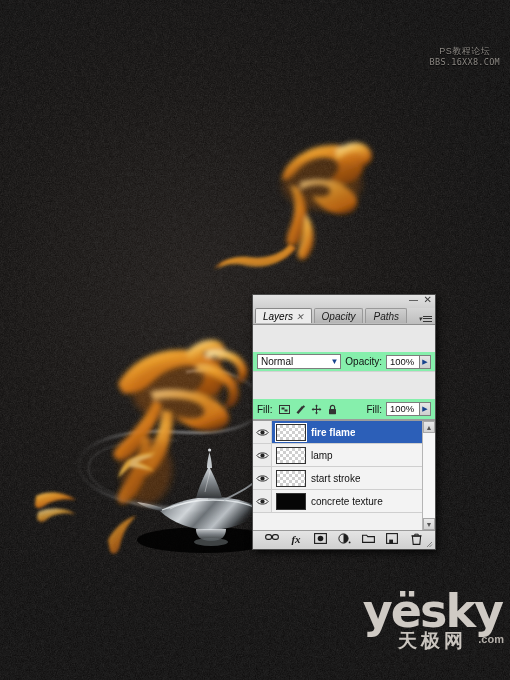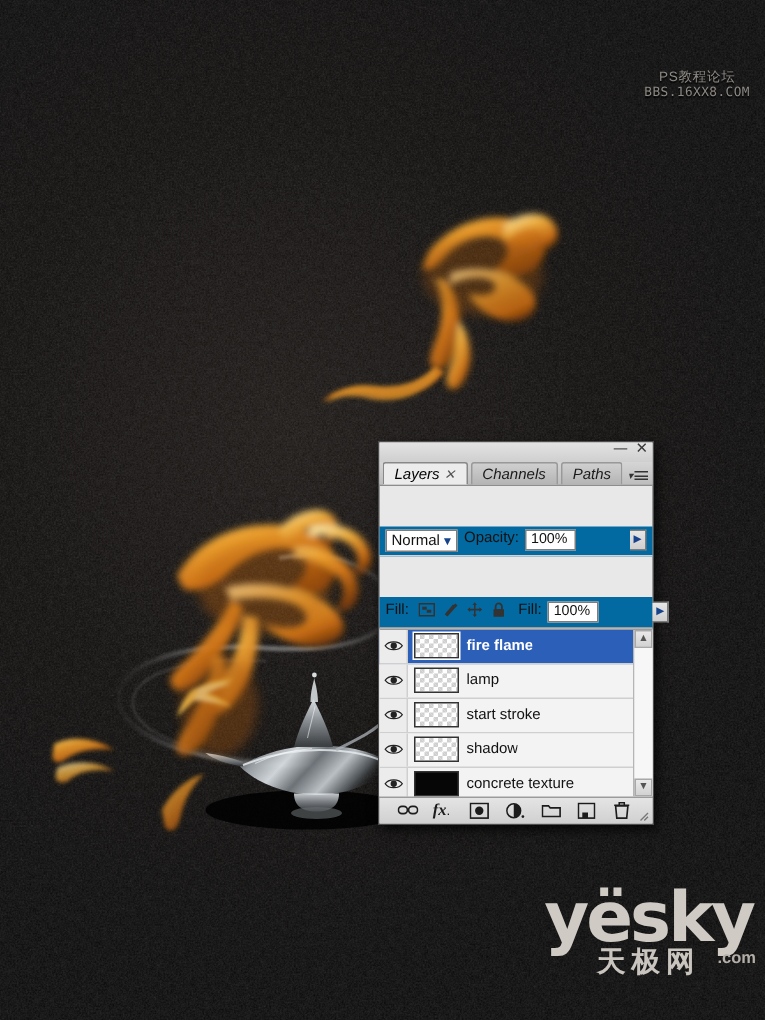--- a/index.html
+++ b/index.html
@@ -110,24 +110,24 @@
   .pnl-menu {
     position:absolute; right:3px; bottom:1px;
     display:flex; align-items:center; gap:1px;
     cursor:pointer;
   }
   .pnl-menu .arr { font-size:7px; color:#333; }
   .pnl-menu .bars { display:inline-block; }
   .pnl-menu .bars i { display:block; width:9px; height:1px; background:#333; margin:1.5px 0; }
 
   .pnl-row {
-    display:flex; align-items:flex-start;
+    display:flex; align-items:center;
     padding:2px 4px;
     gap:4px;
-    background:#0369a1;
+    background:#86efac;
     margin-top:27px;
   }
   .pnl-row.mode-row { border-bottom:1px solid #d2d2d2; }
   .pnl-row.lock-row { border-bottom:1px solid #9b9b9b; padding-top:3px; padding-bottom:3px; }
 
   .combo {
     flex:1 1 auto;
     height:15px;
     background:#fff;
     border:1px solid #7d7d7d;
@@ -149,21 +149,21 @@
     text-align:left; padding-left:3px;
     cursor:text;
   }
   .spin {
     width:11px; height:14px;
     background:linear-gradient(#e6e6e6,#cfcfcf);
     border:1px solid #7d7d7d; border-left:none;
     font-size:7px; line-height:12px; text-align:center;
     color:#17438c; cursor:pointer;
   }
-  .numwrap { display:flex;gap:36px; }
+  .numwrap { display:flex; }
 
   .lock-icons { display:flex; align-items:center; gap:5px; margin-left:2px; }
   .lock-icons .li { width:11px; height:11px; display:block; cursor:pointer; }
 
   
   .layers-body {
     flex:1 1 auto;
     display:flex;
     background:#fff;
     border-top:1px solid #9b9b9b;
@@ -232,21 +232,21 @@
     height:19px;
     background:linear-gradient(#e4e4e4,#d0d0d0);
     border-top:1px solid #9b9b9b;
     display:flex; align-items:center; justify-content:center;
     gap:9px;
     position:relative;
   }
   .foot-ic {
     width:15px; height:14px;
     display:flex; align-items:center; justify-content:flex-start;
-    cursor:pointer; color:#1c1c1c;
+    cursor:pointer; color:#1c1c1c;flex-direction:column;
   }
   .grip {
     position:absolute; right:2px; bottom:1px;
     width:7px; height:7px;
   }
 </style>
 </head>
 <body>
 
 <div id="canvas">
@@ -452,21 +452,21 @@
       <span>—</span>
       <span>✕</span>
     </div>
   </div>
 
   <div class="pnl-tabs">
     <div class="tab active">
       <span>Layers</span><span class="x">✕</span>
     </div>
     <div class="tab">
-      <span>Channels</span>
+      <span>Opacity</span>
     </div>
     <div class="tab">
       <span>Paths</span>
     </div>
     <div class="pnl-menu">
       <span class="arr">▾</span>
       <span class="bars">
           <i></i>
           <i></i>
           <i></i>
@@ -543,30 +543,20 @@
         <div class="eye-cell">
           <svg width="13" height="9" viewBox="0 0 13 9">
             <path d="M0.8,4.5 C3,1 10,1 12.2,4.5 C10,8 3,8 0.8,4.5 Z" fill="none" stroke="#222" stroke-width="0.9"></path>
             <circle cx="6.5" cy="4.5" r="2.1" fill="#222"></circle>
           </svg>
         </div>
         <div class="thumb"></div>
         <div class="layer-name">start stroke</div>
       </div>
 
-      <div class="layer-row">
-        <div class="eye-cell">
-          <svg width="13" height="9" viewBox="0 0 13 9">
-            <path d="M0.8,4.5 C3,1 10,1 12.2,4.5 C10,8 3,8 0.8,4.5 Z" fill="none" stroke="#222" stroke-width="0.9"></path>
-            <circle cx="6.5" cy="4.5" r="2.1" fill="#222"></circle>
-          </svg>
-        </div>
-        <div class="thumb"></div>
-        <div class="layer-name">shadow</div>
-      </div>
 
       <div class="layer-row">
         <div class="eye-cell">
           <svg width="13" height="9" viewBox="0 0 13 9">
             <path d="M0.8,4.5 C3,1 10,1 12.2,4.5 C10,8 3,8 0.8,4.5 Z" fill="none" stroke="#222" stroke-width="0.9"></path>
             <circle cx="6.5" cy="4.5" r="2.1" fill="#222"></circle>
           </svg>
         </div>
         <div class="thumb solid-black"></div>
         <div class="layer-name">concrete texture</div>

